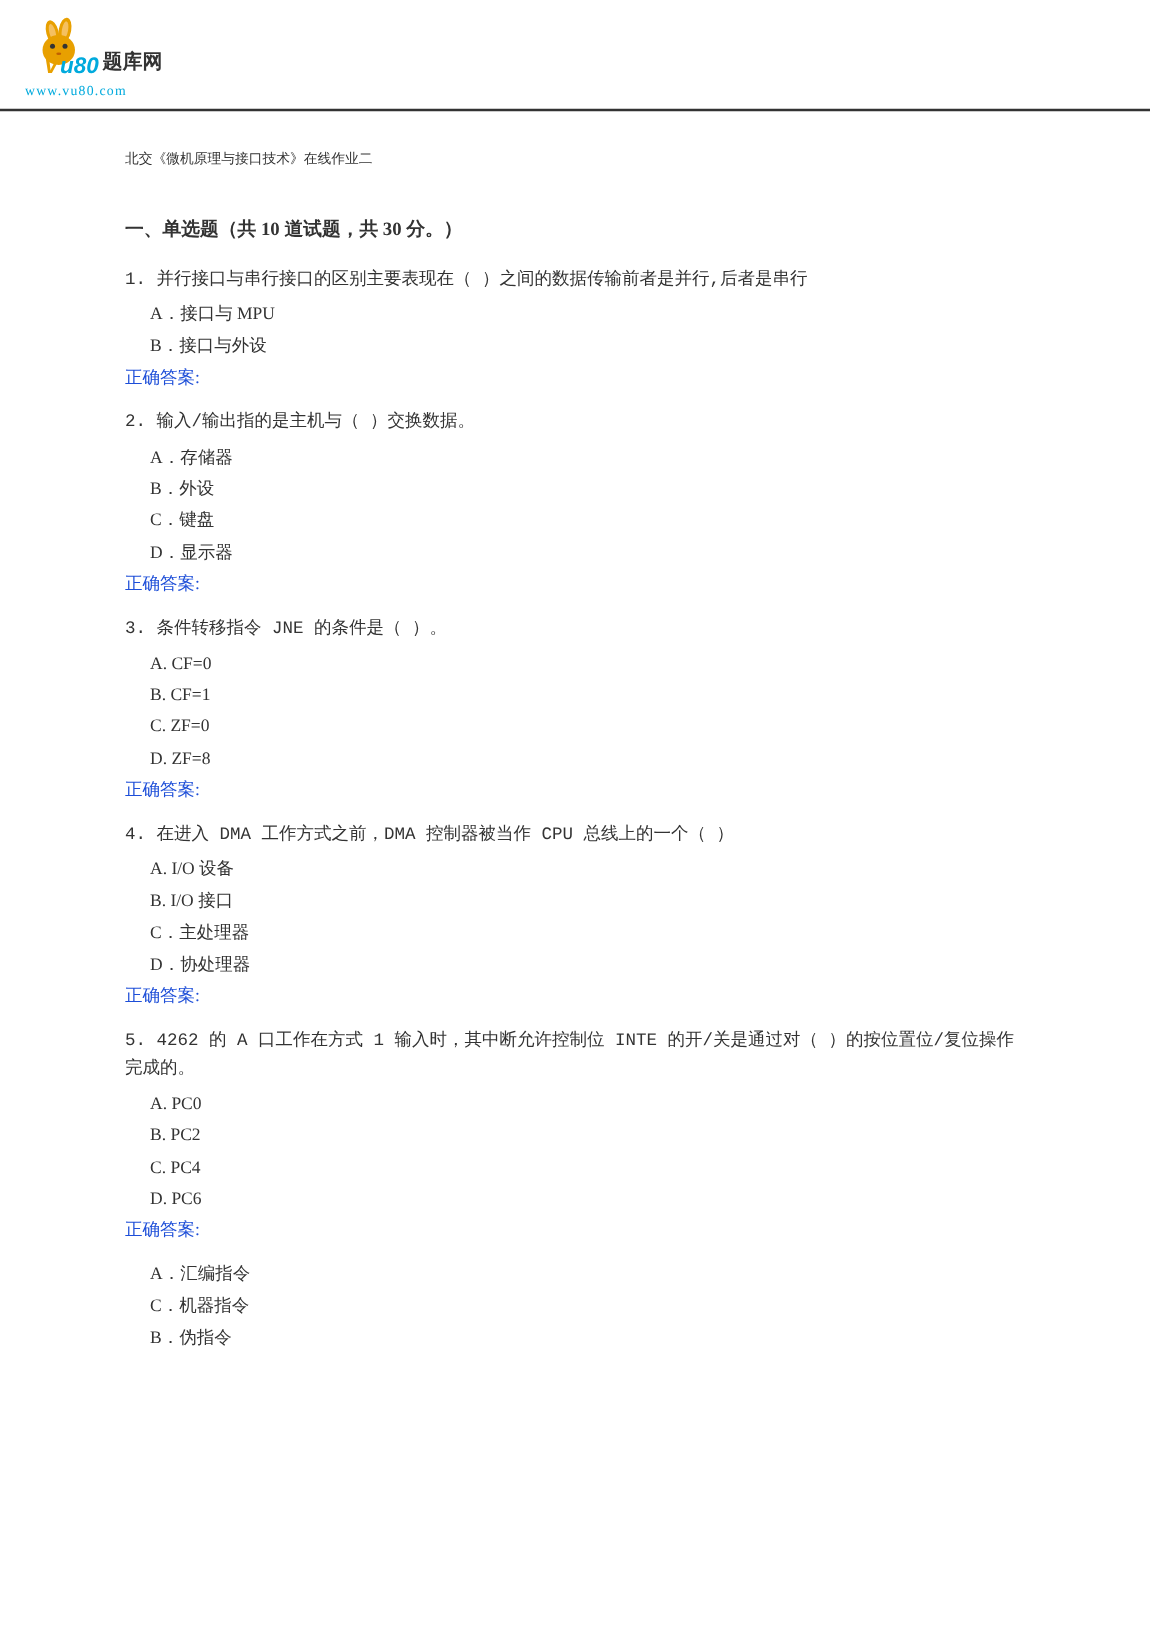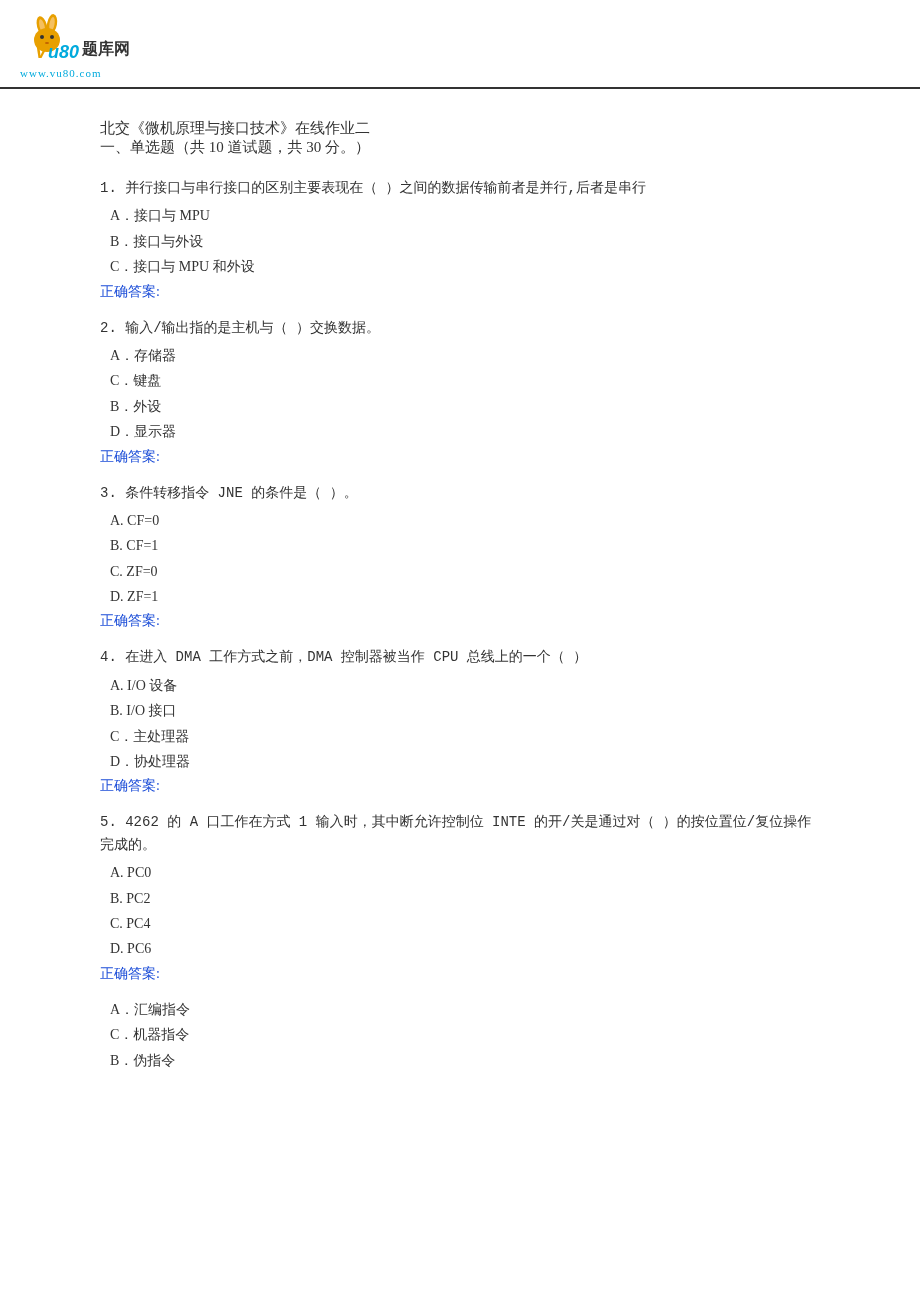--- a/index.html
+++ b/index.html
@@ -45,48 +45,49 @@
     .logo-svg {
       width: 130px;
       height: 55px;
     }
 
     .content {
       padding: 30px 100px 30px 100px;
     }
 
     .page-title {
-      font-size: 15px;
+      font-size: 11px;
       color: #333;
+      margin-bottom: 40px;
       font-weight: normal;
     }
 
     .section-title {
       font-size: 15px;
       color: #333;
       margin-bottom: 20px;
-      font-weight: normal;
+      font-weight: bold;
     }
 
     .question-block {
       margin-bottom: 16px;
     }
 
     .question-text {
       font-size: 14px;
       color: #333;
       margin-bottom: 6px;
       line-height: 1.6;
       font-family: Liberation Mono, monospace;
     }
 
     .option {
       font-size: 14px;
       color: #333;
-      margin-left: 10px;
+      margin-left: 20px;
       margin-bottom: 3px;
       line-height: 1.6;
     }
 
     .answer-label {
       font-size: 14px;
       color: #1d4ed8;
       margin-top: 4px;
       margin-bottom: 4px;
     }
@@ -127,43 +128,42 @@
   <div class="page-title">北交《微机原理与接口技术》在线作业二</div>
 
   <div class="section-title">一、单选题（共 10 道试题，共 30 分。）</div>
 
   <div class="question-block">
     <div class="question-text">
       <span>1. </span><span>   并行接口与串行接口的区别主要表现在（ ）之间的数据传输前者是并行,后者是串行</span>
     </div>
     <div class="option">A．接口与 MPU</div>
     <div class="option">B．接口与外设</div>
-    <div class="option">C．接口与 MPU 和外设</div>
     <div class="answer-label">正确答案:</div>
   </div>
 
   <div class="question-block">
     <div class="question-text">
       <span>2. </span><span>   输入/输出指的是主机与（ ）交换数据。</span>
     </div>
     <div class="option">A．存储器</div>
+    <div class="option">B．外设</div>
     <div class="option">C．键盘</div>
-    <div class="option">B．外设</div>
     <div class="option">D．显示器</div>
     <div class="answer-label">正确答案:</div>
   </div>
 
   <div class="question-block">
     <div class="question-text">
       <span>3. </span><span>   条件转移指令 JNE 的条件是（ ）。</span>
     </div>
     <div class="option">A. CF=0</div>
     <div class="option">B. CF=1</div>
     <div class="option">C. ZF=0</div>
-    <div class="option">D. ZF=1</div>
+    <div class="option">D. ZF=8</div>
     <div class="answer-label">正确答案:</div>
   </div>
 
   <div class="question-block">
     <div class="question-text">
       <span>4. </span><span>   在进入 DMA 工作方式之前，DMA 控制器被当作 CPU 总线上的一个（ ）</span>
     </div>
     <div class="option">A. I/O 设备</div>
     <div class="option">B. I/O 接口</div>
     <div class="option">C．主处理器</div>

